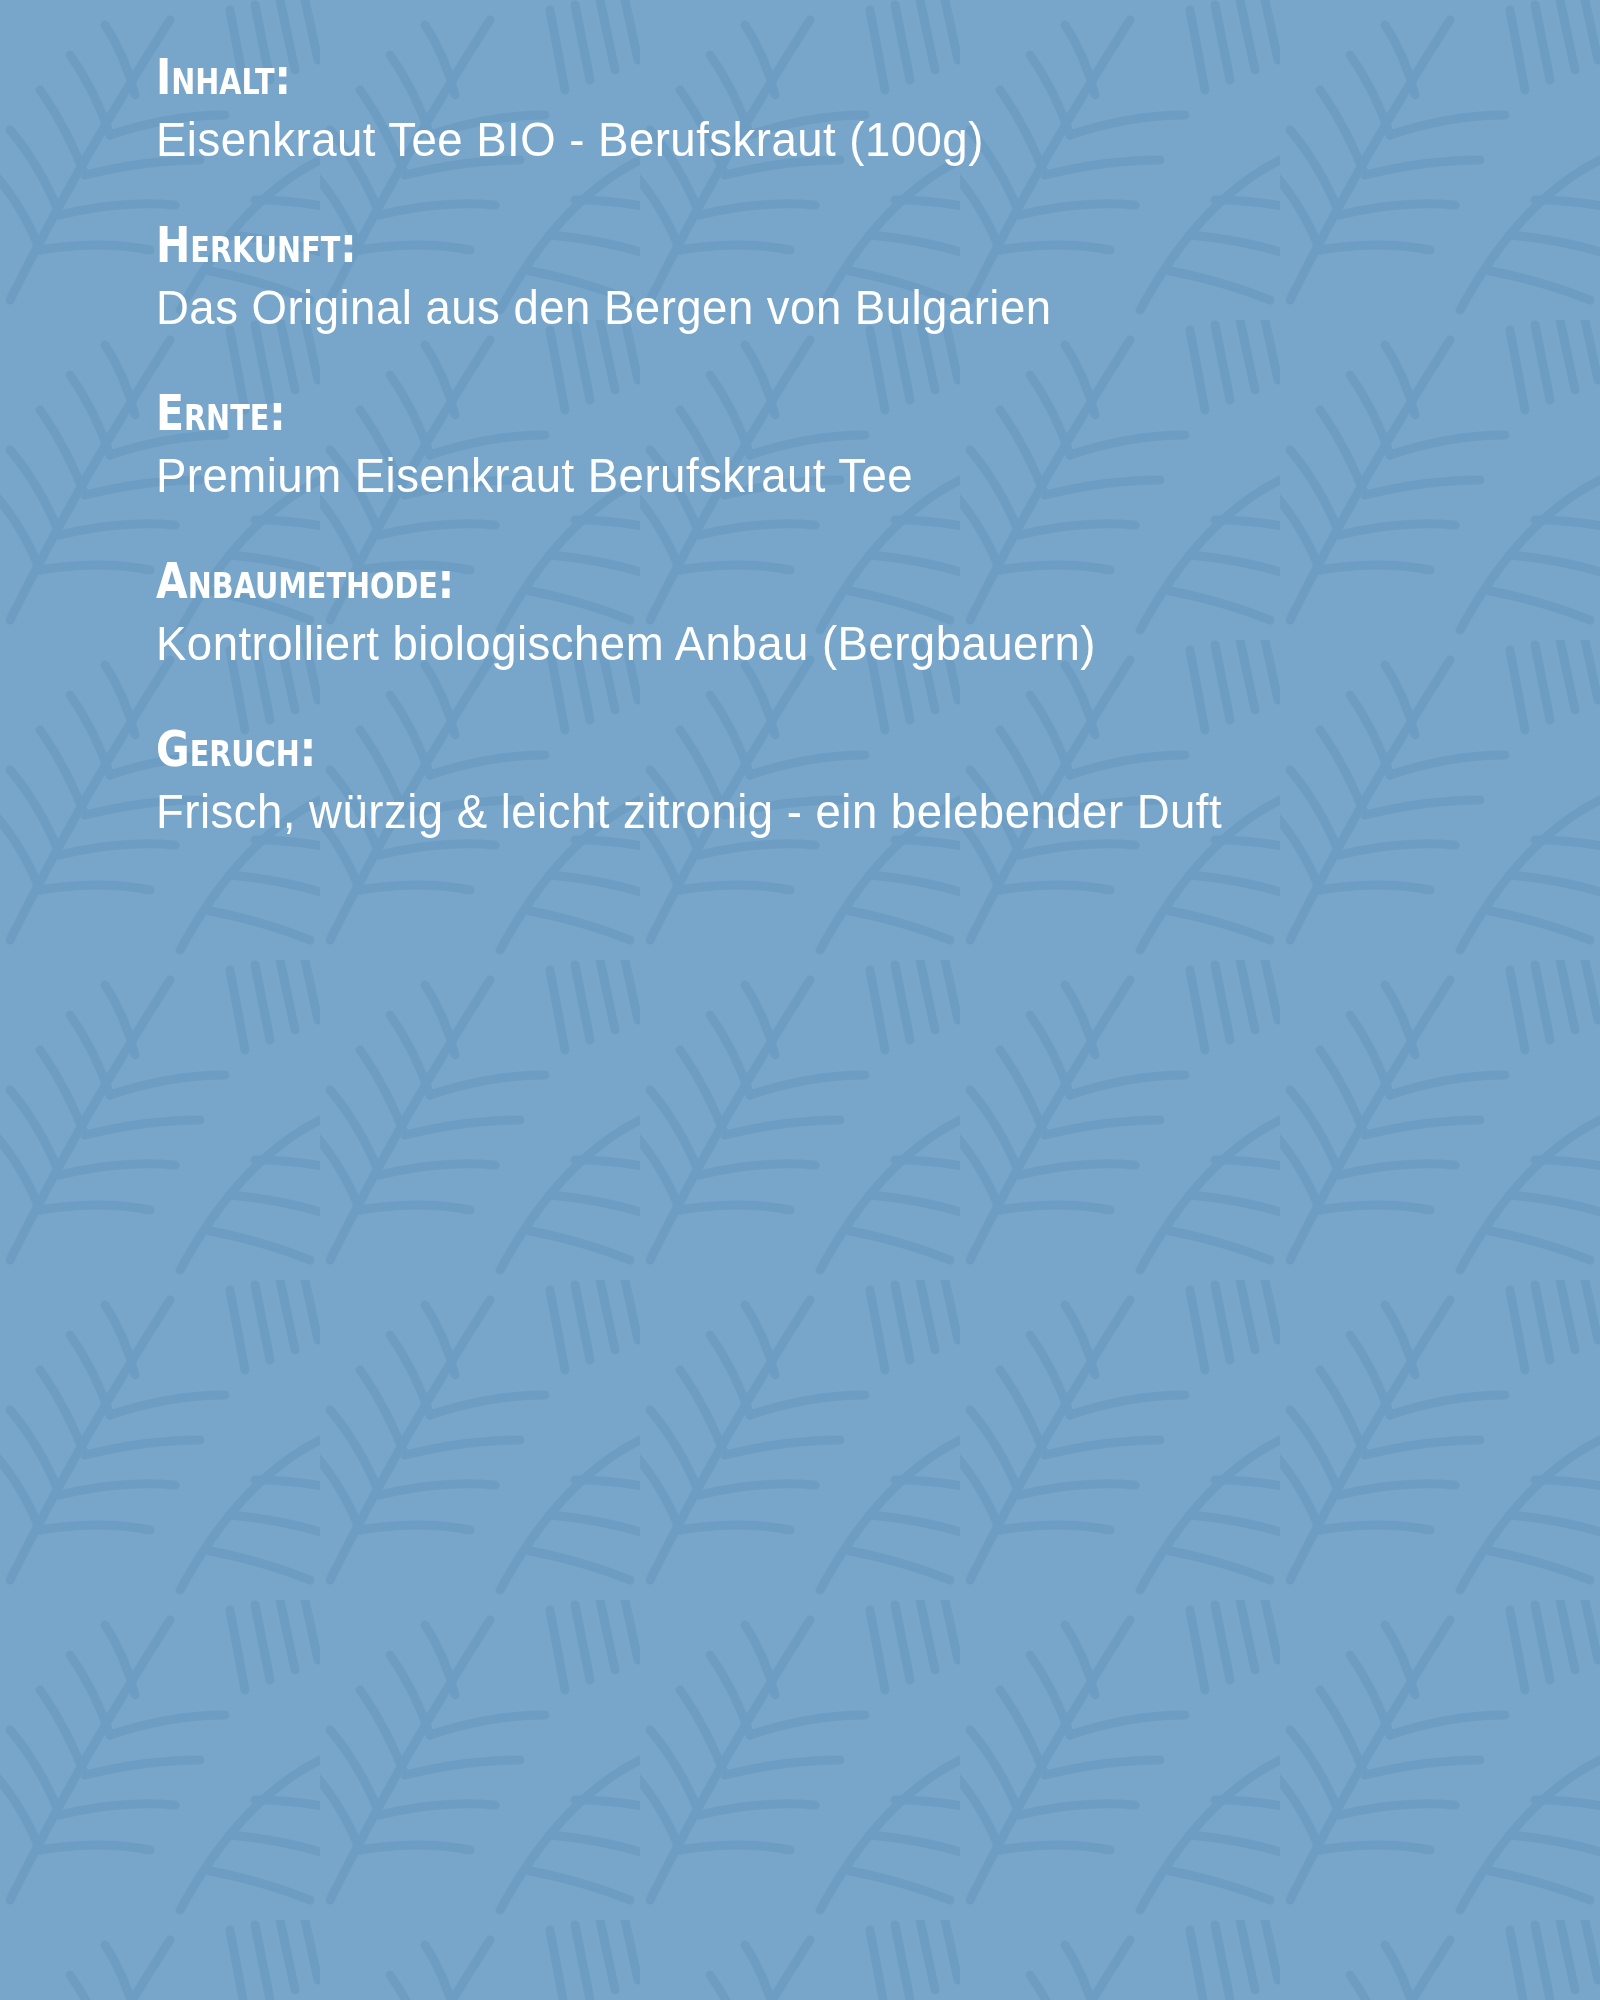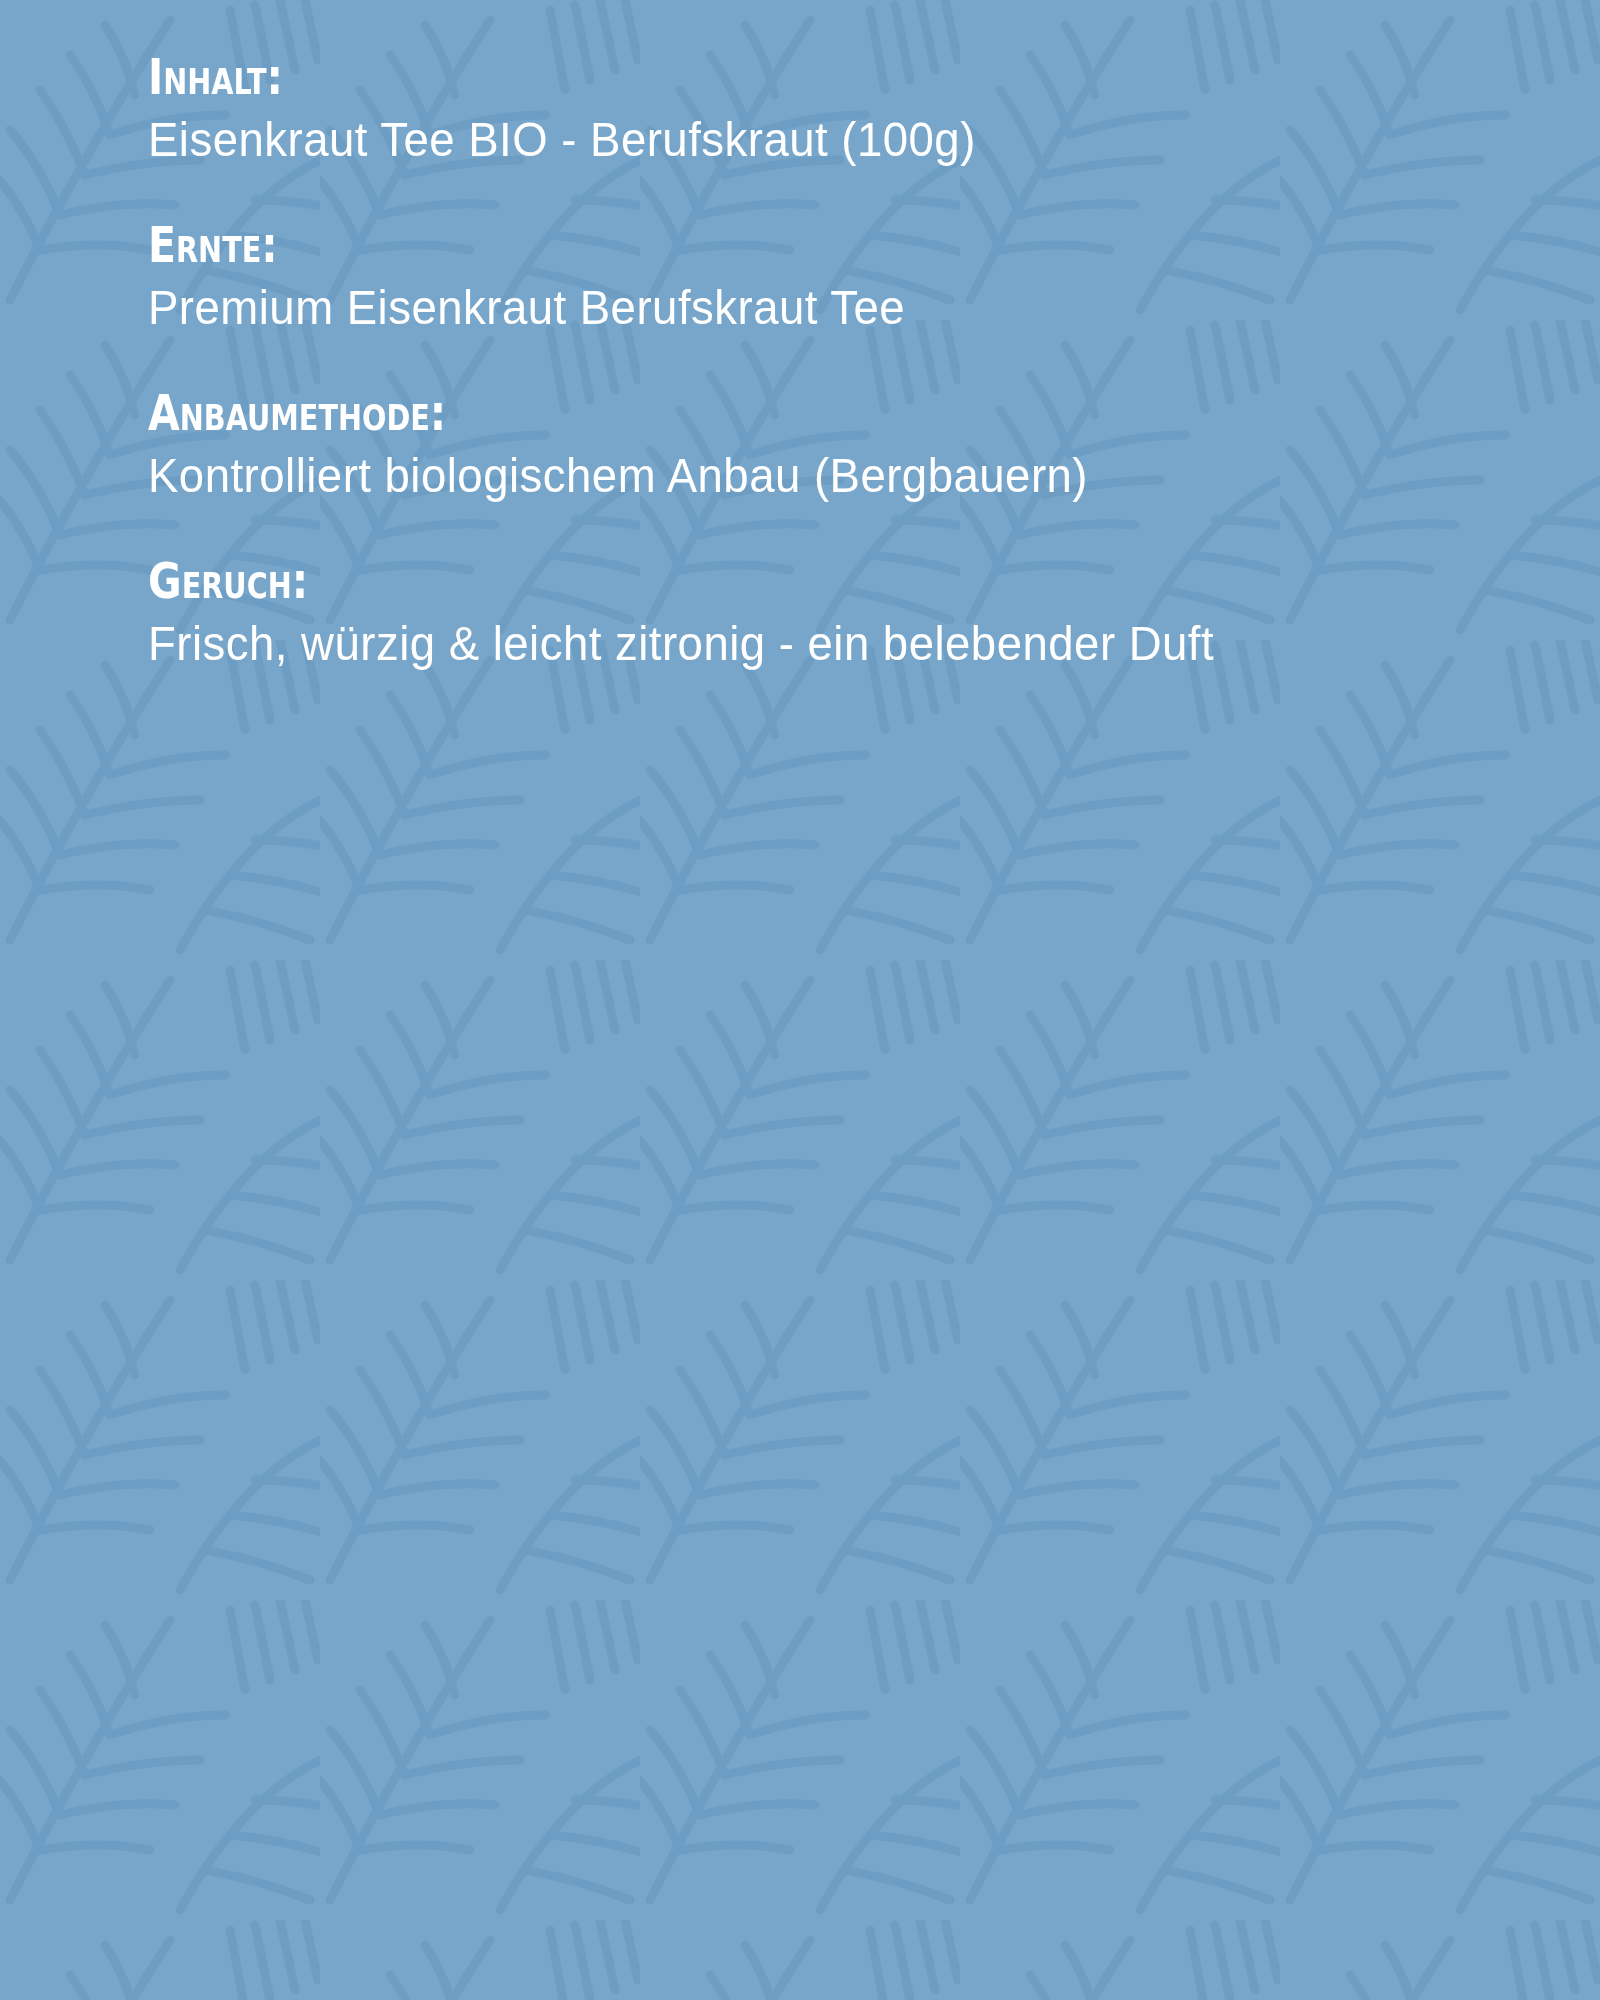--- a/index.html
+++ b/index.html
@@ -4,21 +4,21 @@
 <style>
   html, body { margin: 0; padding: 0; }
   body {
     width: 1600px; height: 2000px; overflow: hidden;
     background: #77a6ca;
     position: relative;
     font-family: "Liberation Sans", sans-serif;
   }
   .bg { position: absolute; inset: 0; width: 1600px; height: 2000px; }
   .content {
-    position: absolute; left: 148px; top: 48px; width: 1400px;
+    position: absolute; left: 156px; top: 48px; width: 1400px;
     color: #ffffff;
   }
   .section { margin: 0 0 44px 0; }
   .heading {
     font-family: "DejaVu Sans", sans-serif;
     font-weight: bold;
     font-variant: small-caps;
     font-size: 50px;
     letter-spacing: 0px;
     line-height: 58px;
@@ -68,20 +68,24 @@
   <rect width="1600" height="2000" fill="#77a6ca"></rect>
   <rect width="1600" height="2000" fill="url(#leaves)" opacity="0.85"></rect>
 </svg>
 
 <div class="content">
   <div class="section">
     <div class="heading">Inhalt:</div>
     <div class="body-text">Eisenkraut Tee BIO - Berufskraut (100g)</div>
   </div>
   <div class="section">
+    <div class="heading">Herkunft:</div>
+    <div class="body-text">Das Original aus den Bergen von Bulgarien</div>
+  </div>
+  <div class="section">
     <div class="heading">Ernte:</div>
     <div class="body-text">Premium Eisenkraut Berufskraut Tee</div>
   </div>
   <div class="section">
     <div class="heading">Anbaumethode:</div>
     <div class="body-text">Kontrolliert biologischem Anbau (Bergbauern)</div>
   </div>
   <div class="section">
     <div class="heading">Geruch:</div>
     <div class="body-text">Frisch, würzig &amp; leicht zitronig - ein belebender Duft</div>

